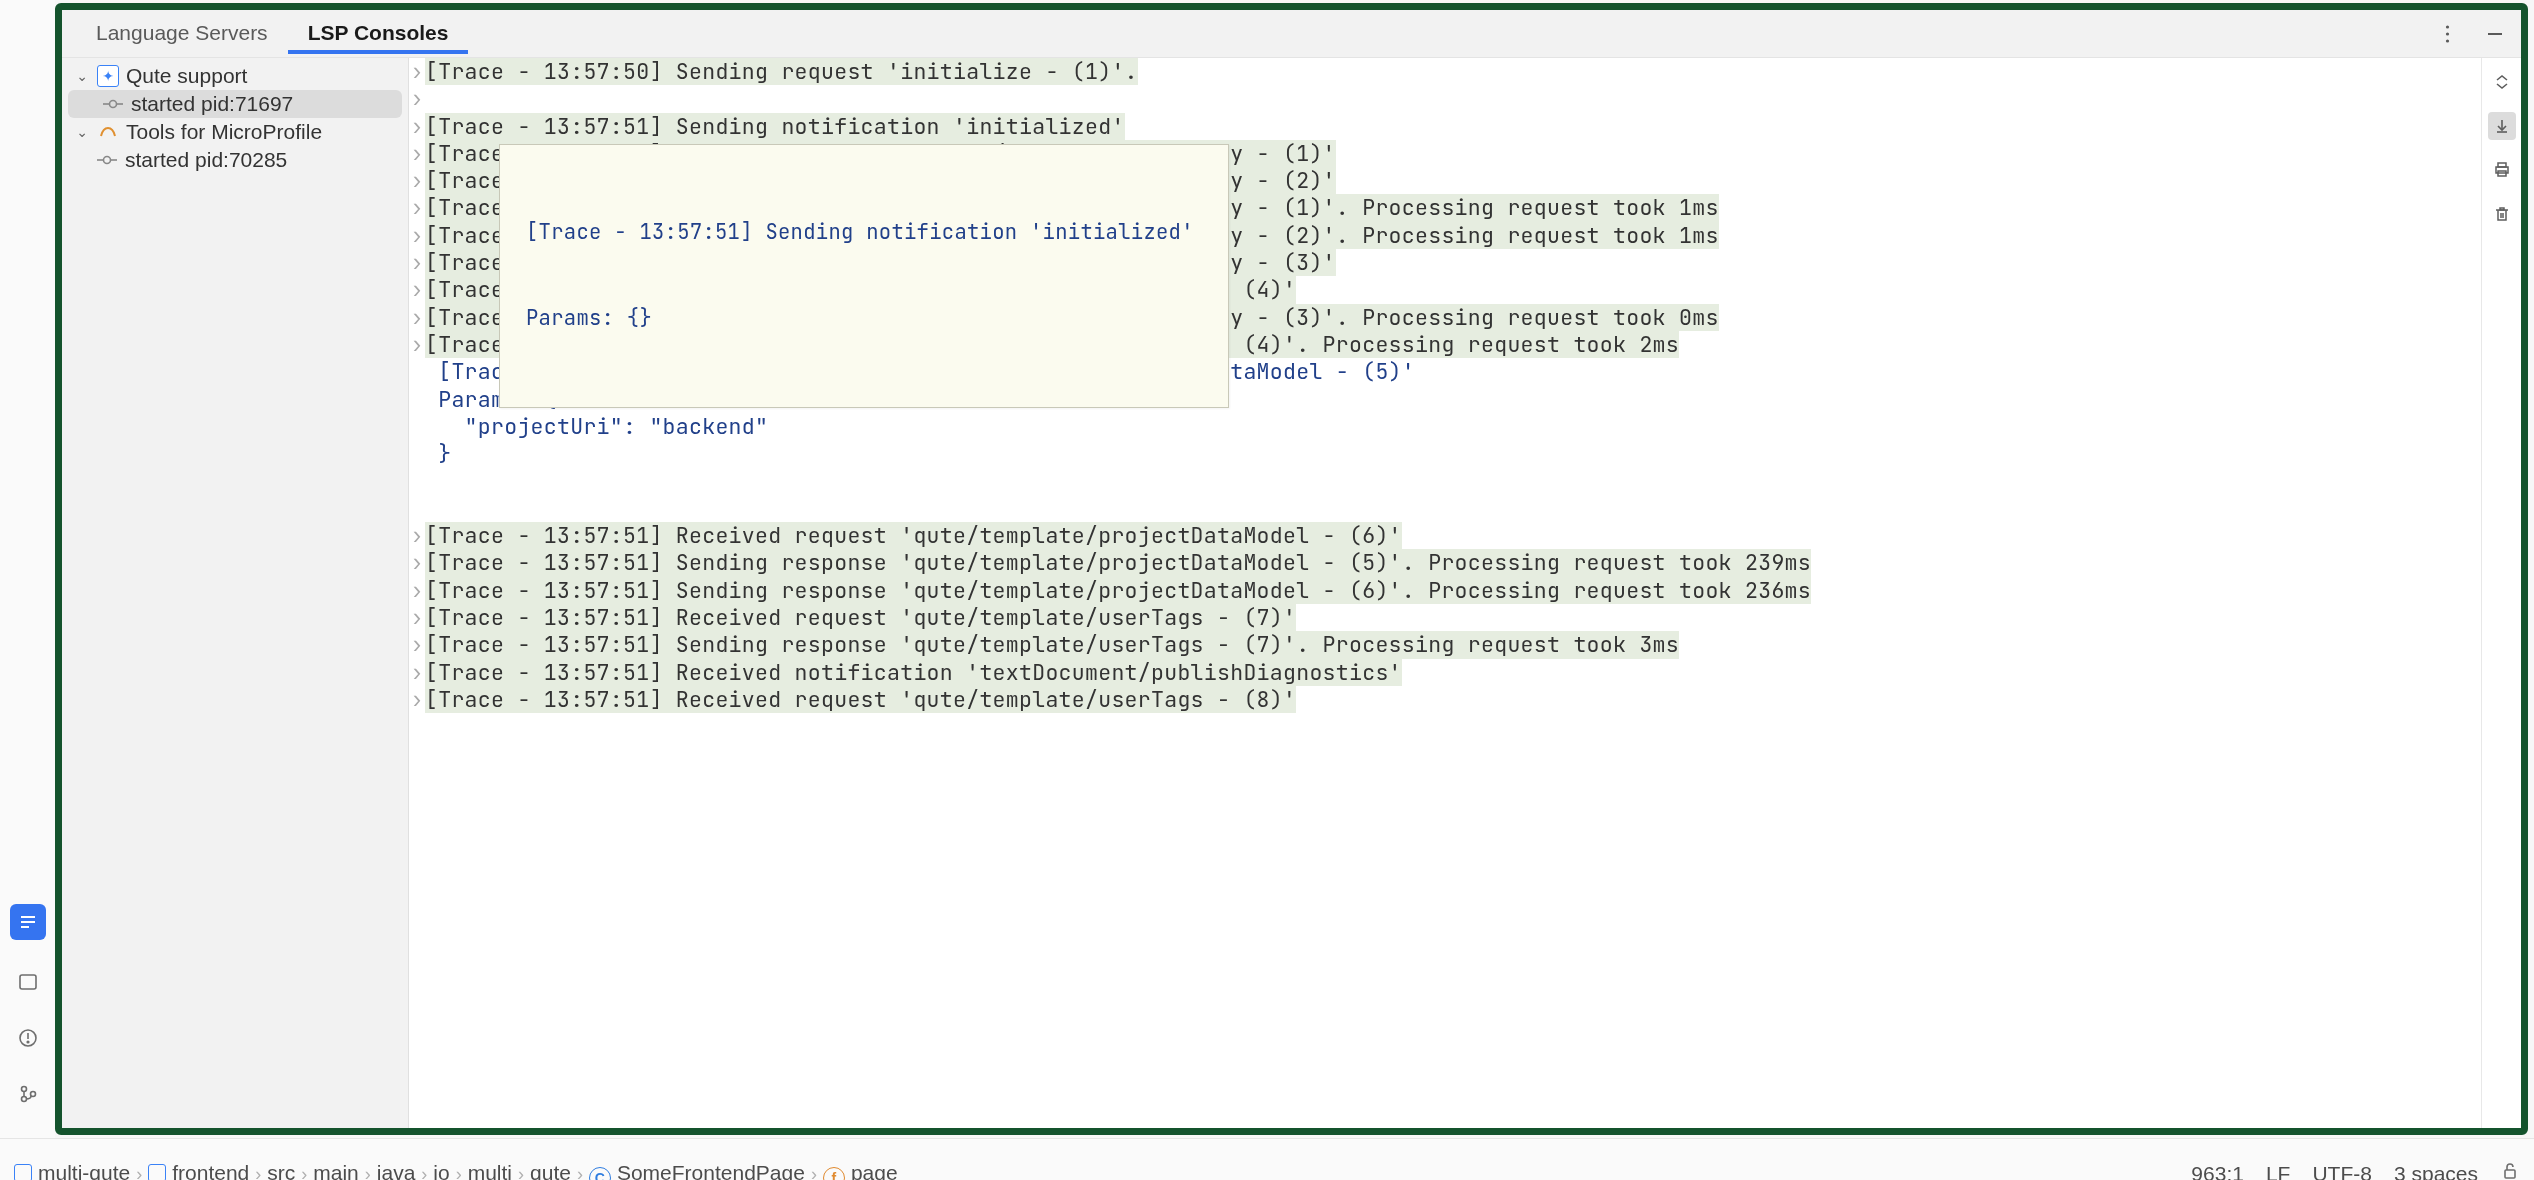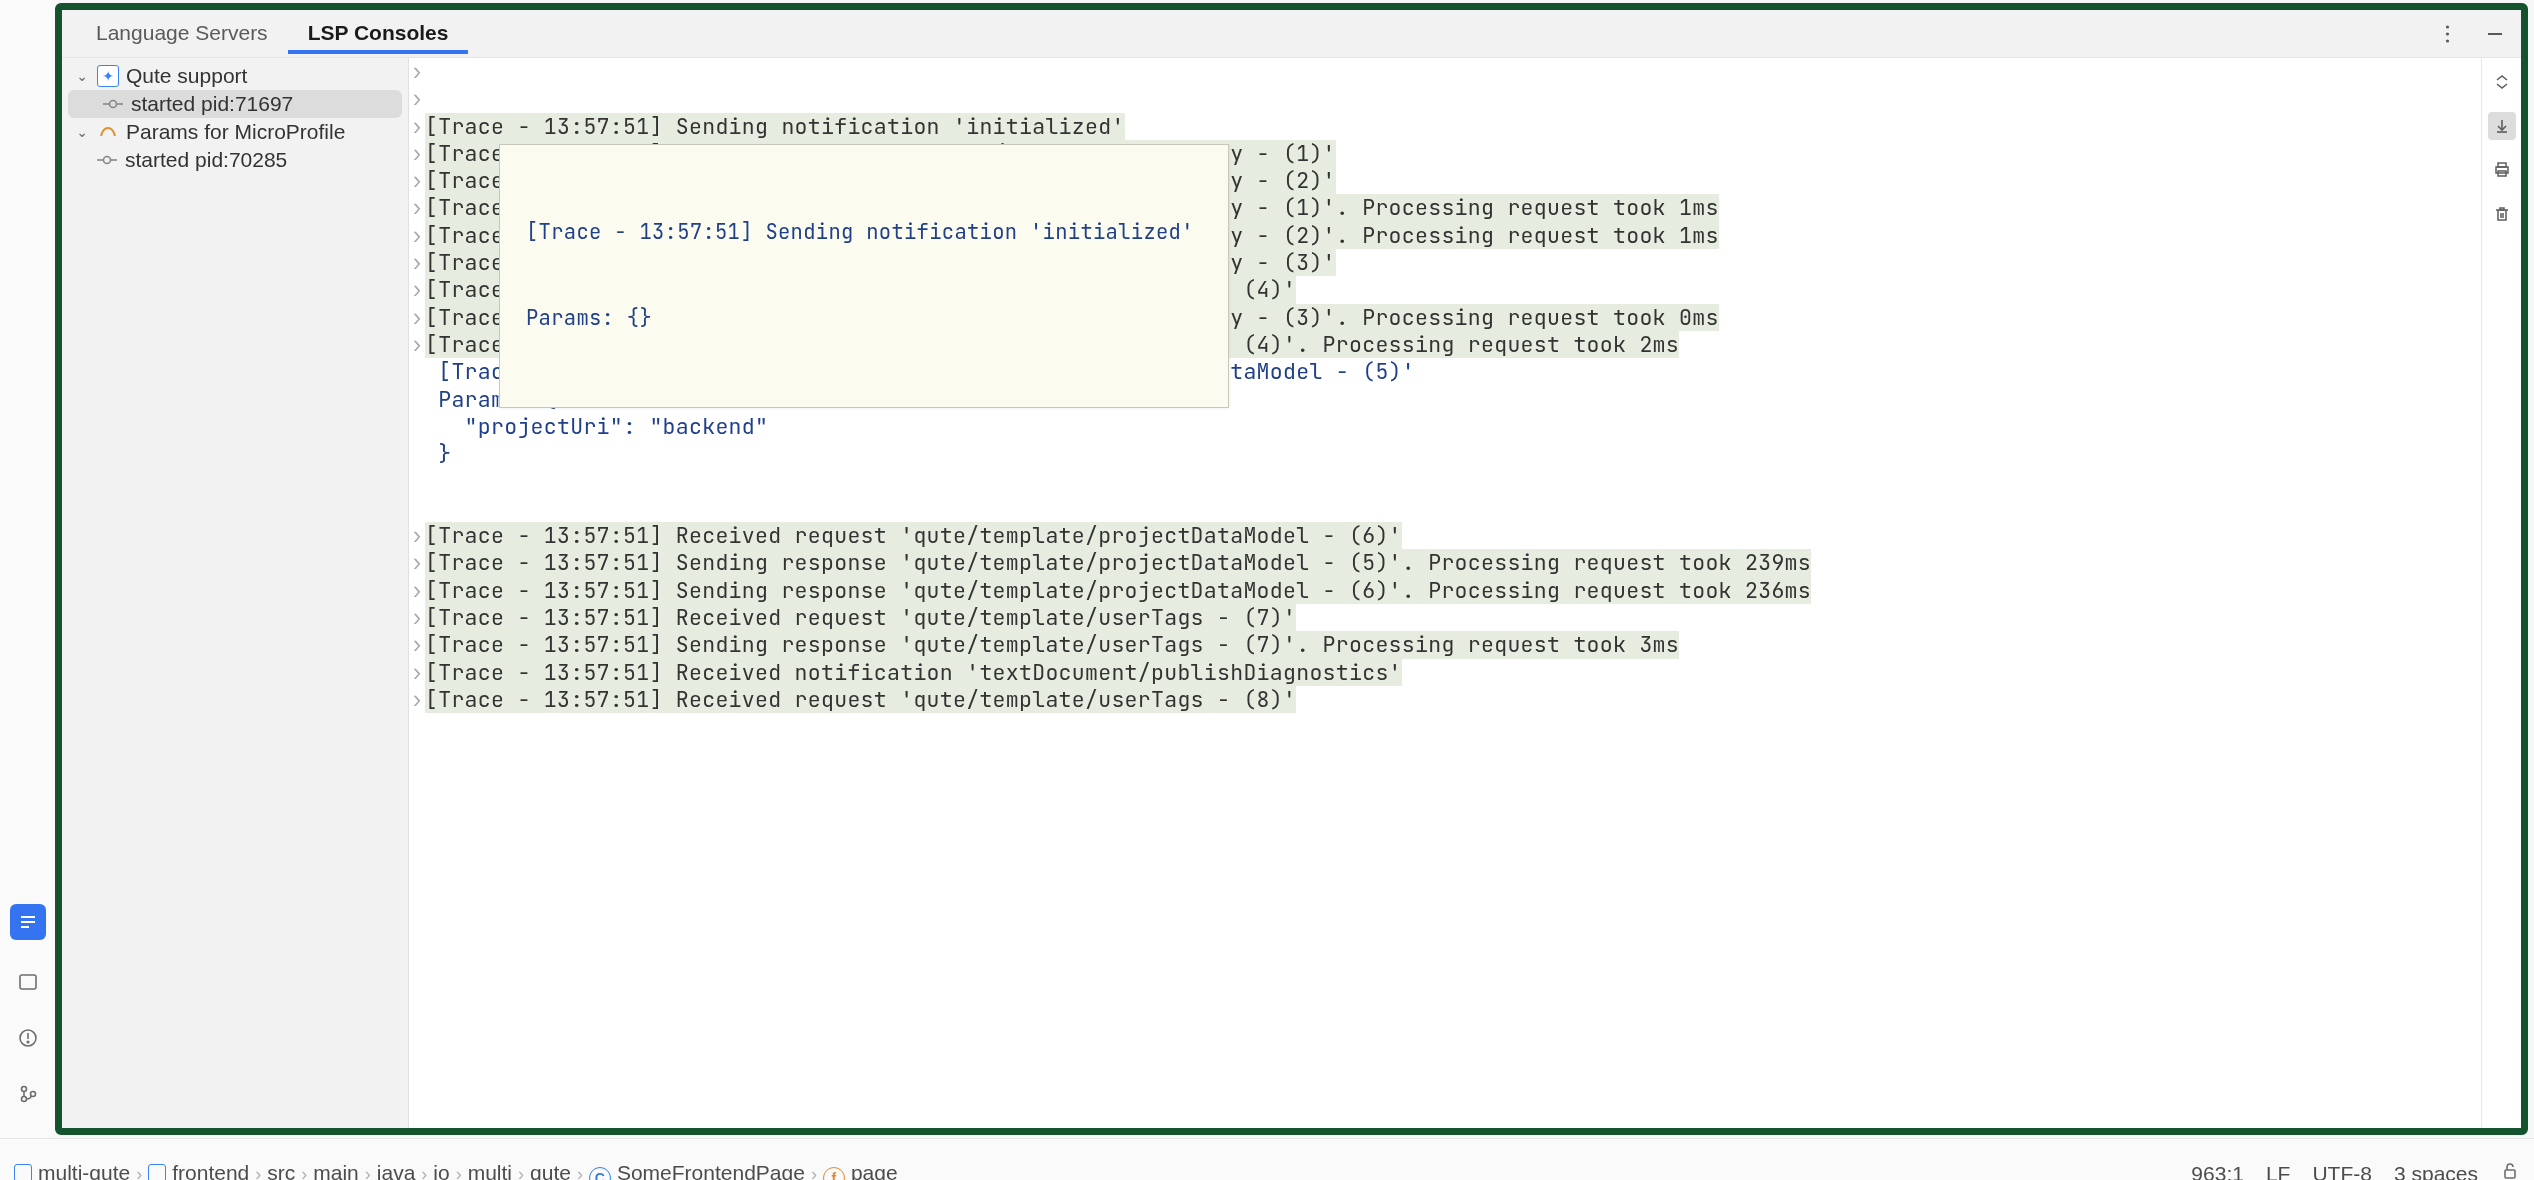--- a/index.html
+++ b/index.html
@@ -334,37 +334,37 @@
             </span>
             <span>started pid:71697</span>
           </div>
           <div class="tree-item lvl1">
             <span class="chev">⌄</span>
             <span class="tree-icon">
               <svg width="20" height="20" viewBox="0 0 20 20">
                 <path d="M3 14 q2 -8 7 -8 t7 8" fill="none" stroke="#e09030" stroke-width="2"></path>
               </svg>
             </span>
-            <span>Params for MicroProfile</span>
+            <span>Tools for MicroProfile</span>
           </div>
           <div class="tree-item lvl2">
             <span class="tree-icon commit-icon">
               <svg width="22" height="22" viewBox="0 0 22 22">
                 <circle cx="11" cy="11" r="3.5" fill="none" stroke="currentColor" stroke-width="1.6"></circle>
                 <line x1="1" y1="11" x2="7" y2="11" stroke="currentColor" stroke-width="1.6"></line>
                 <line x1="15" y1="11" x2="21" y2="11" stroke="currentColor" stroke-width="1.6"></line>
               </svg>
             </span>
             <span>started pid:70285</span>
           </div>
         </div>
 
       <div class="console">
         <div class="console-lines" id="console-lines">
-            <div class="cline"><span class="fold">›</span></div>
+            <div class="cline"><span class="fold">›</span><span class="trace-bg">[Trace - 13:57:50] Sending request 'initialize - (1)'.</span></div>
             <div class="cline"><span class="fold">›</span></div>
             <div class="cline"><span class="fold">›</span><span class="trace-bg">[Trace - 13:57:51] Sending notification 'initialized'</span></div>
             <div class="cline"><span class="fold">›</span><span class="trace-bg">[Trace - 13:57:51] Received request 'client/registerCapability - (1)'</span></div>
             <div class="cline"><span class="fold">›</span><span class="trace-bg">[Trace - 13:57:51] Received request 'client/registerCapability - (2)'</span></div>
             <div class="cline"><span class="fold">›</span><span class="trace-bg">[Trace - 13:57:51] Sending response 'client/registerCapability - (1)'. Processing request took 1ms</span></div>
             <div class="cline"><span class="fold">›</span><span class="trace-bg">[Trace - 13:57:51] Sending response 'client/registerCapability - (2)'. Processing request took 1ms</span></div>
             <div class="cline"><span class="fold">›</span><span class="trace-bg">[Trace - 13:57:51] Received request 'client/registerCapability - (3)'</span></div>
             <div class="cline"><span class="fold">›</span><span class="trace-bg">[Trace - 13:57:51] Received request 'qute/template/projects - (4)'</span></div>
             <div class="cline"><span class="fold">›</span><span class="trace-bg">[Trace - 13:57:51] Sending response 'client/registerCapability - (3)'. Processing request took 0ms</span></div>
             <div class="cline"><span class="fold">›</span><span class="trace-bg">[Trace - 13:57:51] Sending response 'qute/template/projects - (4)'. Processing request took 2ms</span></div>

